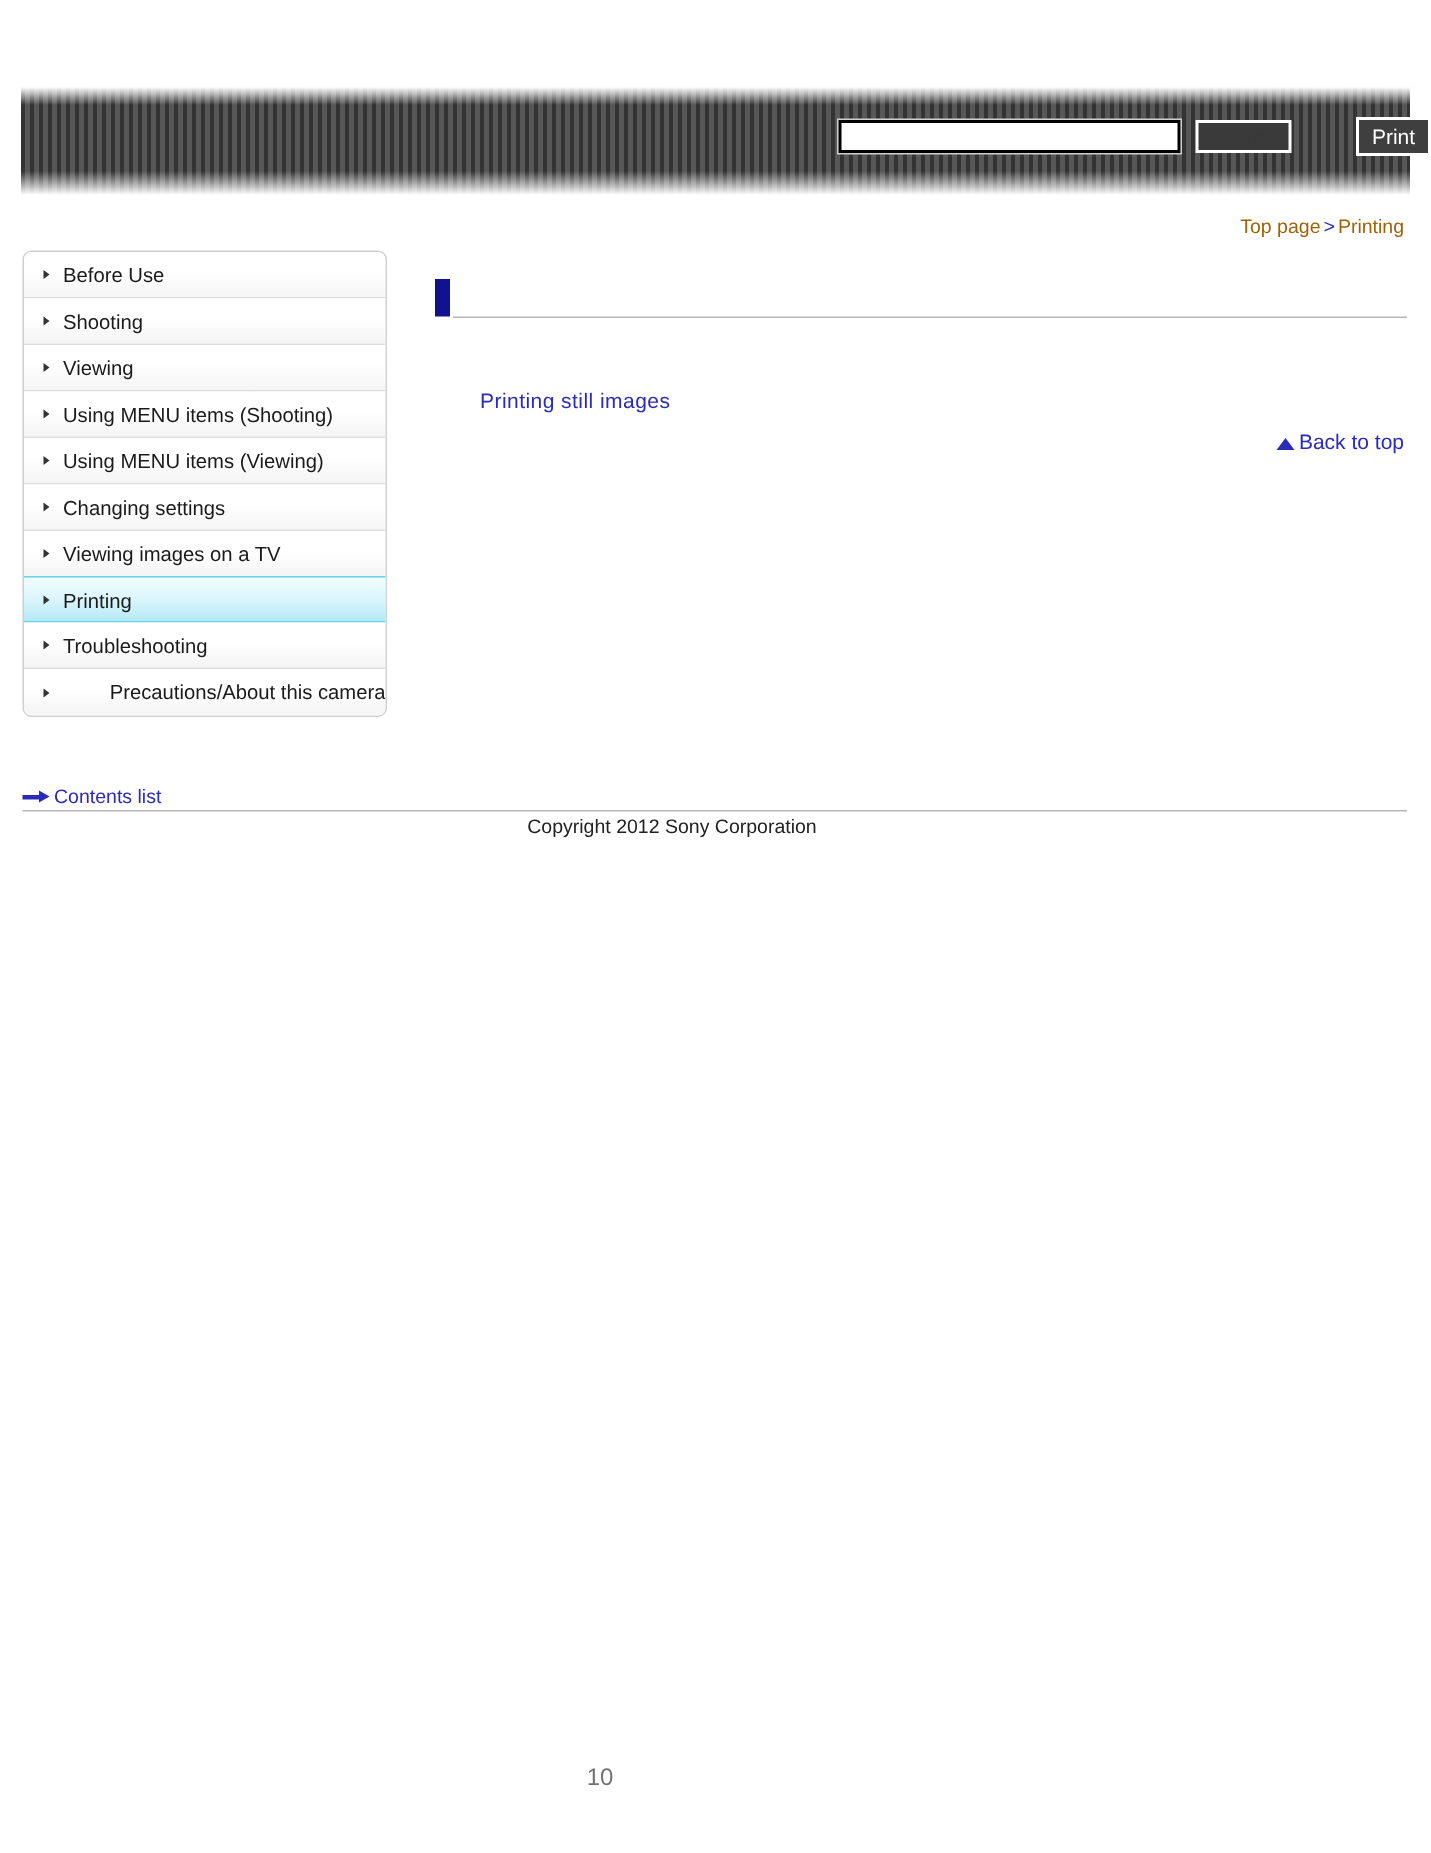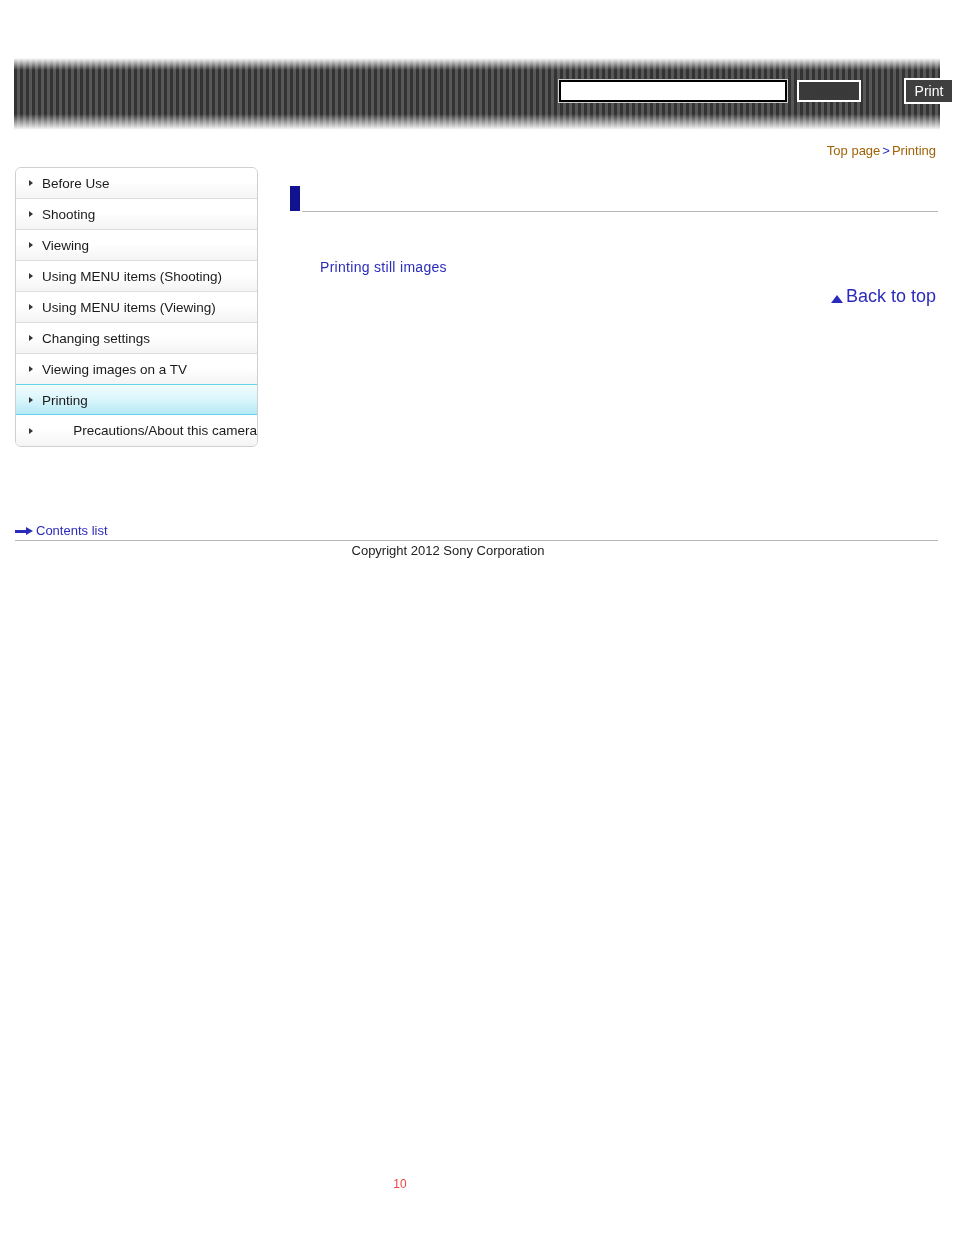--- a/index.html
+++ b/index.html
@@ -242,21 +242,21 @@
   .content-link {
     color: #2b2bbb;
     text-decoration: none;
     letter-spacing: 0.3px;
   }
 
   .back-to-top-row {
     position: absolute;
     right: 18px;
     top: 286px;
-    font-size: 18px;
+    font-size: 14px;
     white-space: nowrap;
   }
   .back-to-top-link {
     color: #2b2bbb;
     text-decoration: none;
   }
   .triangle-up-icon {
     display: inline-block;
     width: 0;
     height: 0;
@@ -284,22 +284,22 @@
     text-align: center;
     font-size: 13px;
     color: #222222;
   }
   .page-number {
     position: absolute;
     left: 0;
     top: 1177px;
     width: 800px;
     text-align: center;
-    font-size: 12px;
-    color: #ef4444;
+    font-size: 16px;
+    color: #737373;
   }
 </style>
 </head>
 <body>
 
 <div class="header-banner">
   <div class="header-controls">
     <input class="search-input" type="text" placeholder="" style="">
     <button class="search-button">Search</button>
     <button class="print-button">Print</button>
@@ -338,20 +338,24 @@
   <div class="nav-item">
     <span class="bullet"></span>
     <span>Viewing images on a TV</span>
   </div>
   <div class="nav-item active">
     <span class="bullet"></span>
     <span>Printing</span>
   </div>
   <div class="nav-item">
     <span class="bullet"></span>
+    <span>Troubleshooting</span>
+  </div>
+  <div class="nav-item">
+    <span class="bullet"></span>
     <span>Precautions/About this camera</span>
   </div>
 </nav>
 
 <div class="contents-list-row">
   <a href="#" class="contents-list-link"><span class="arrow-right-icon"></span><span>Contents list</span></a>
 </div>
 
 <div class="section-header">
   <div class="section-marker"></div>

